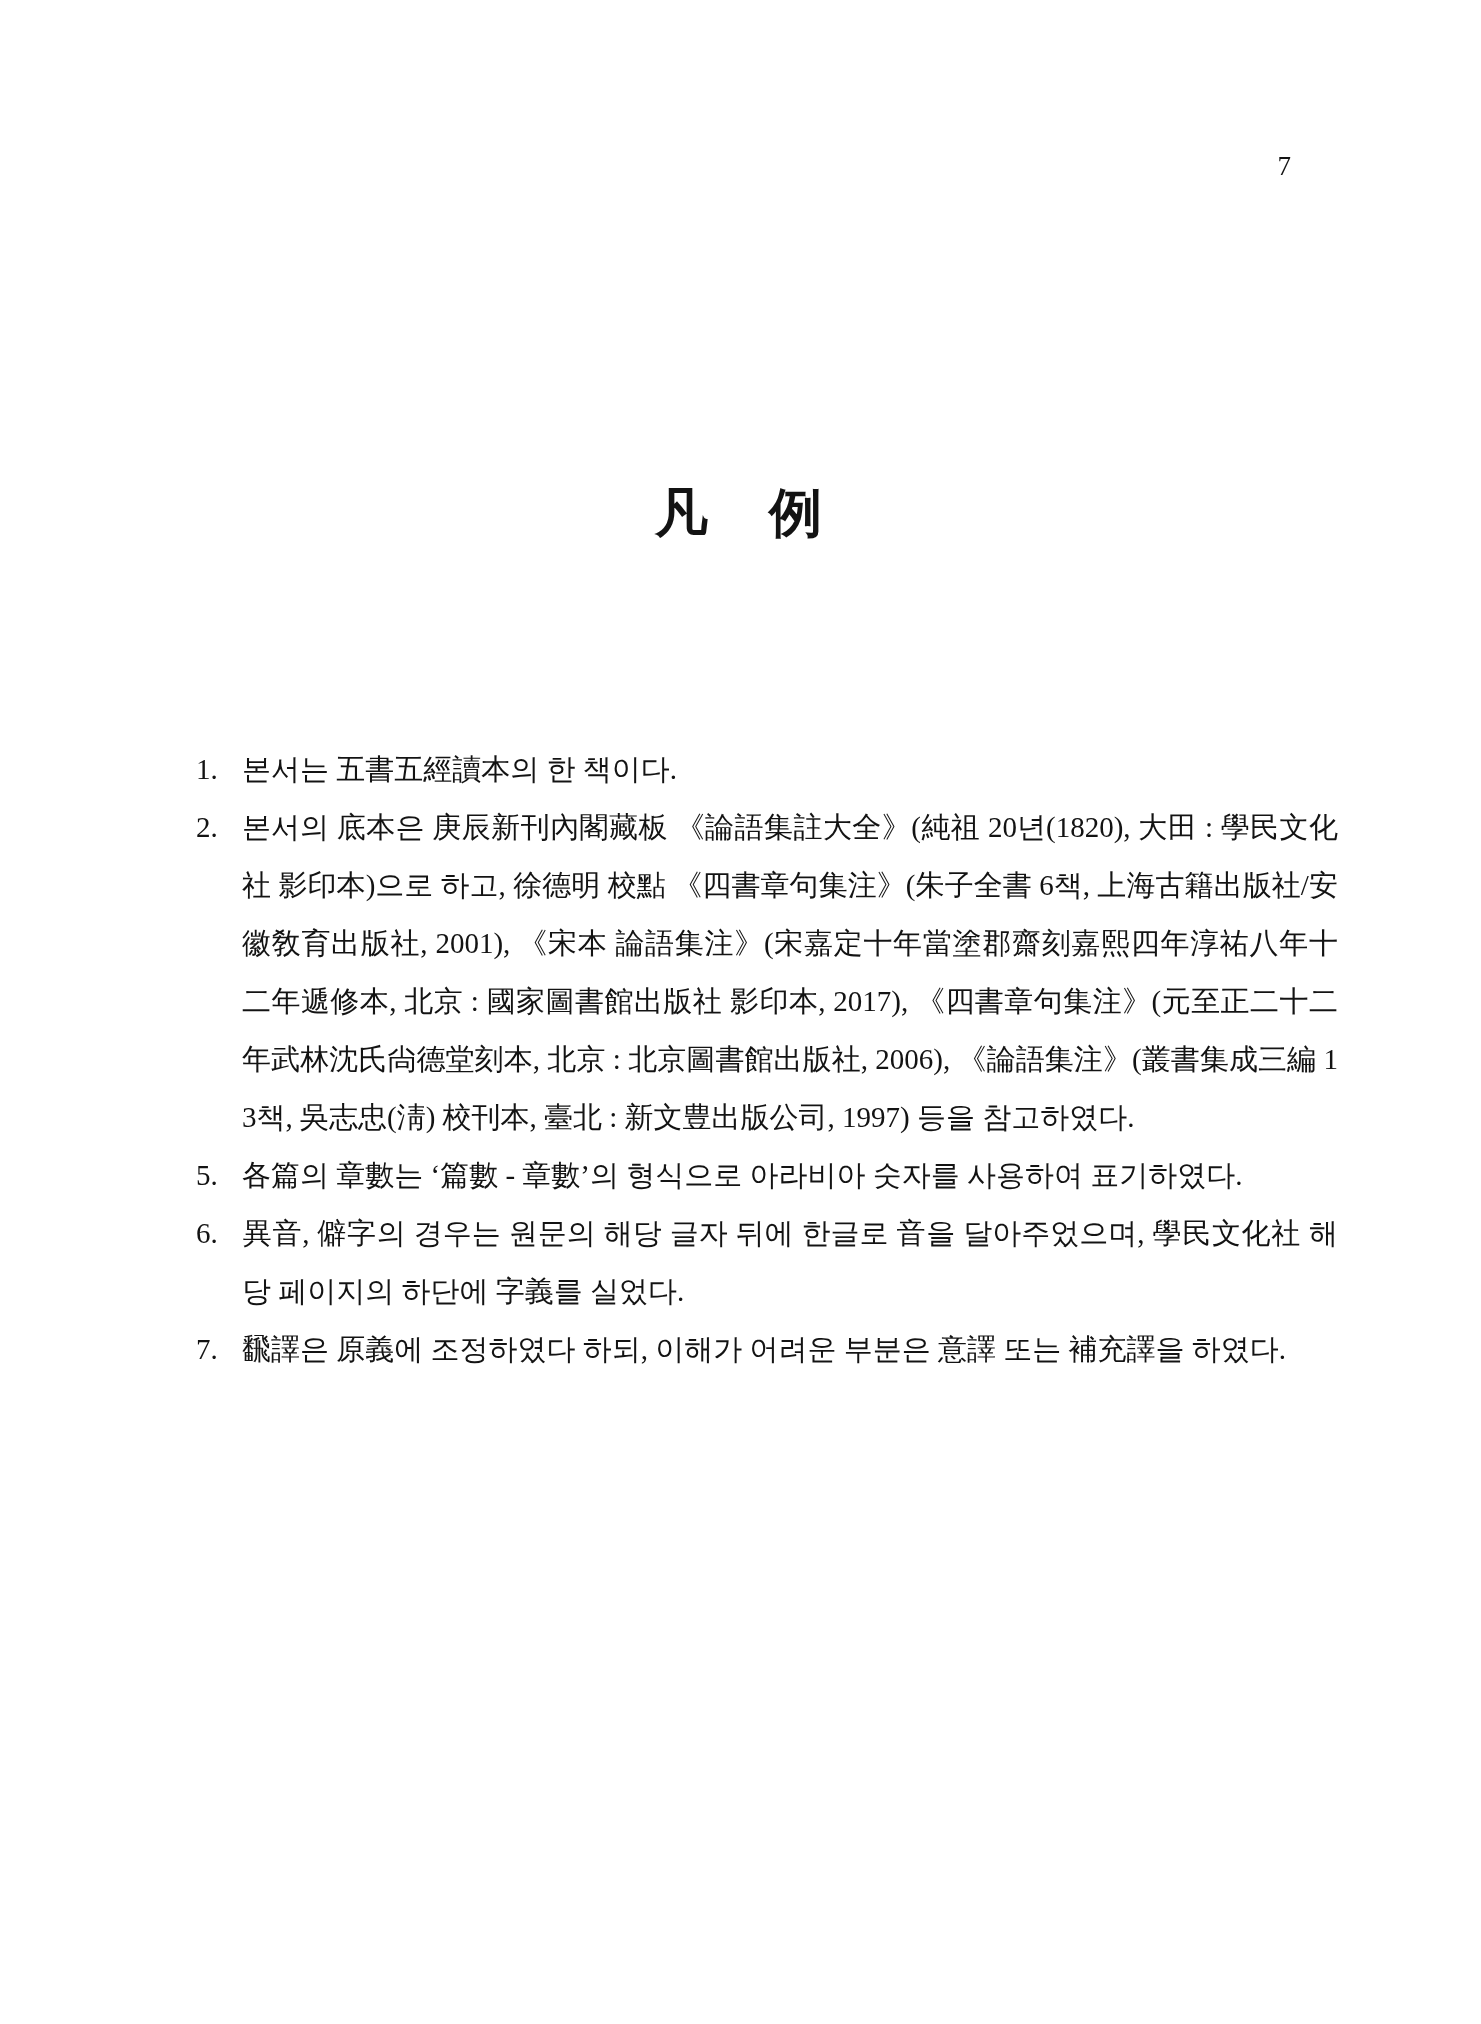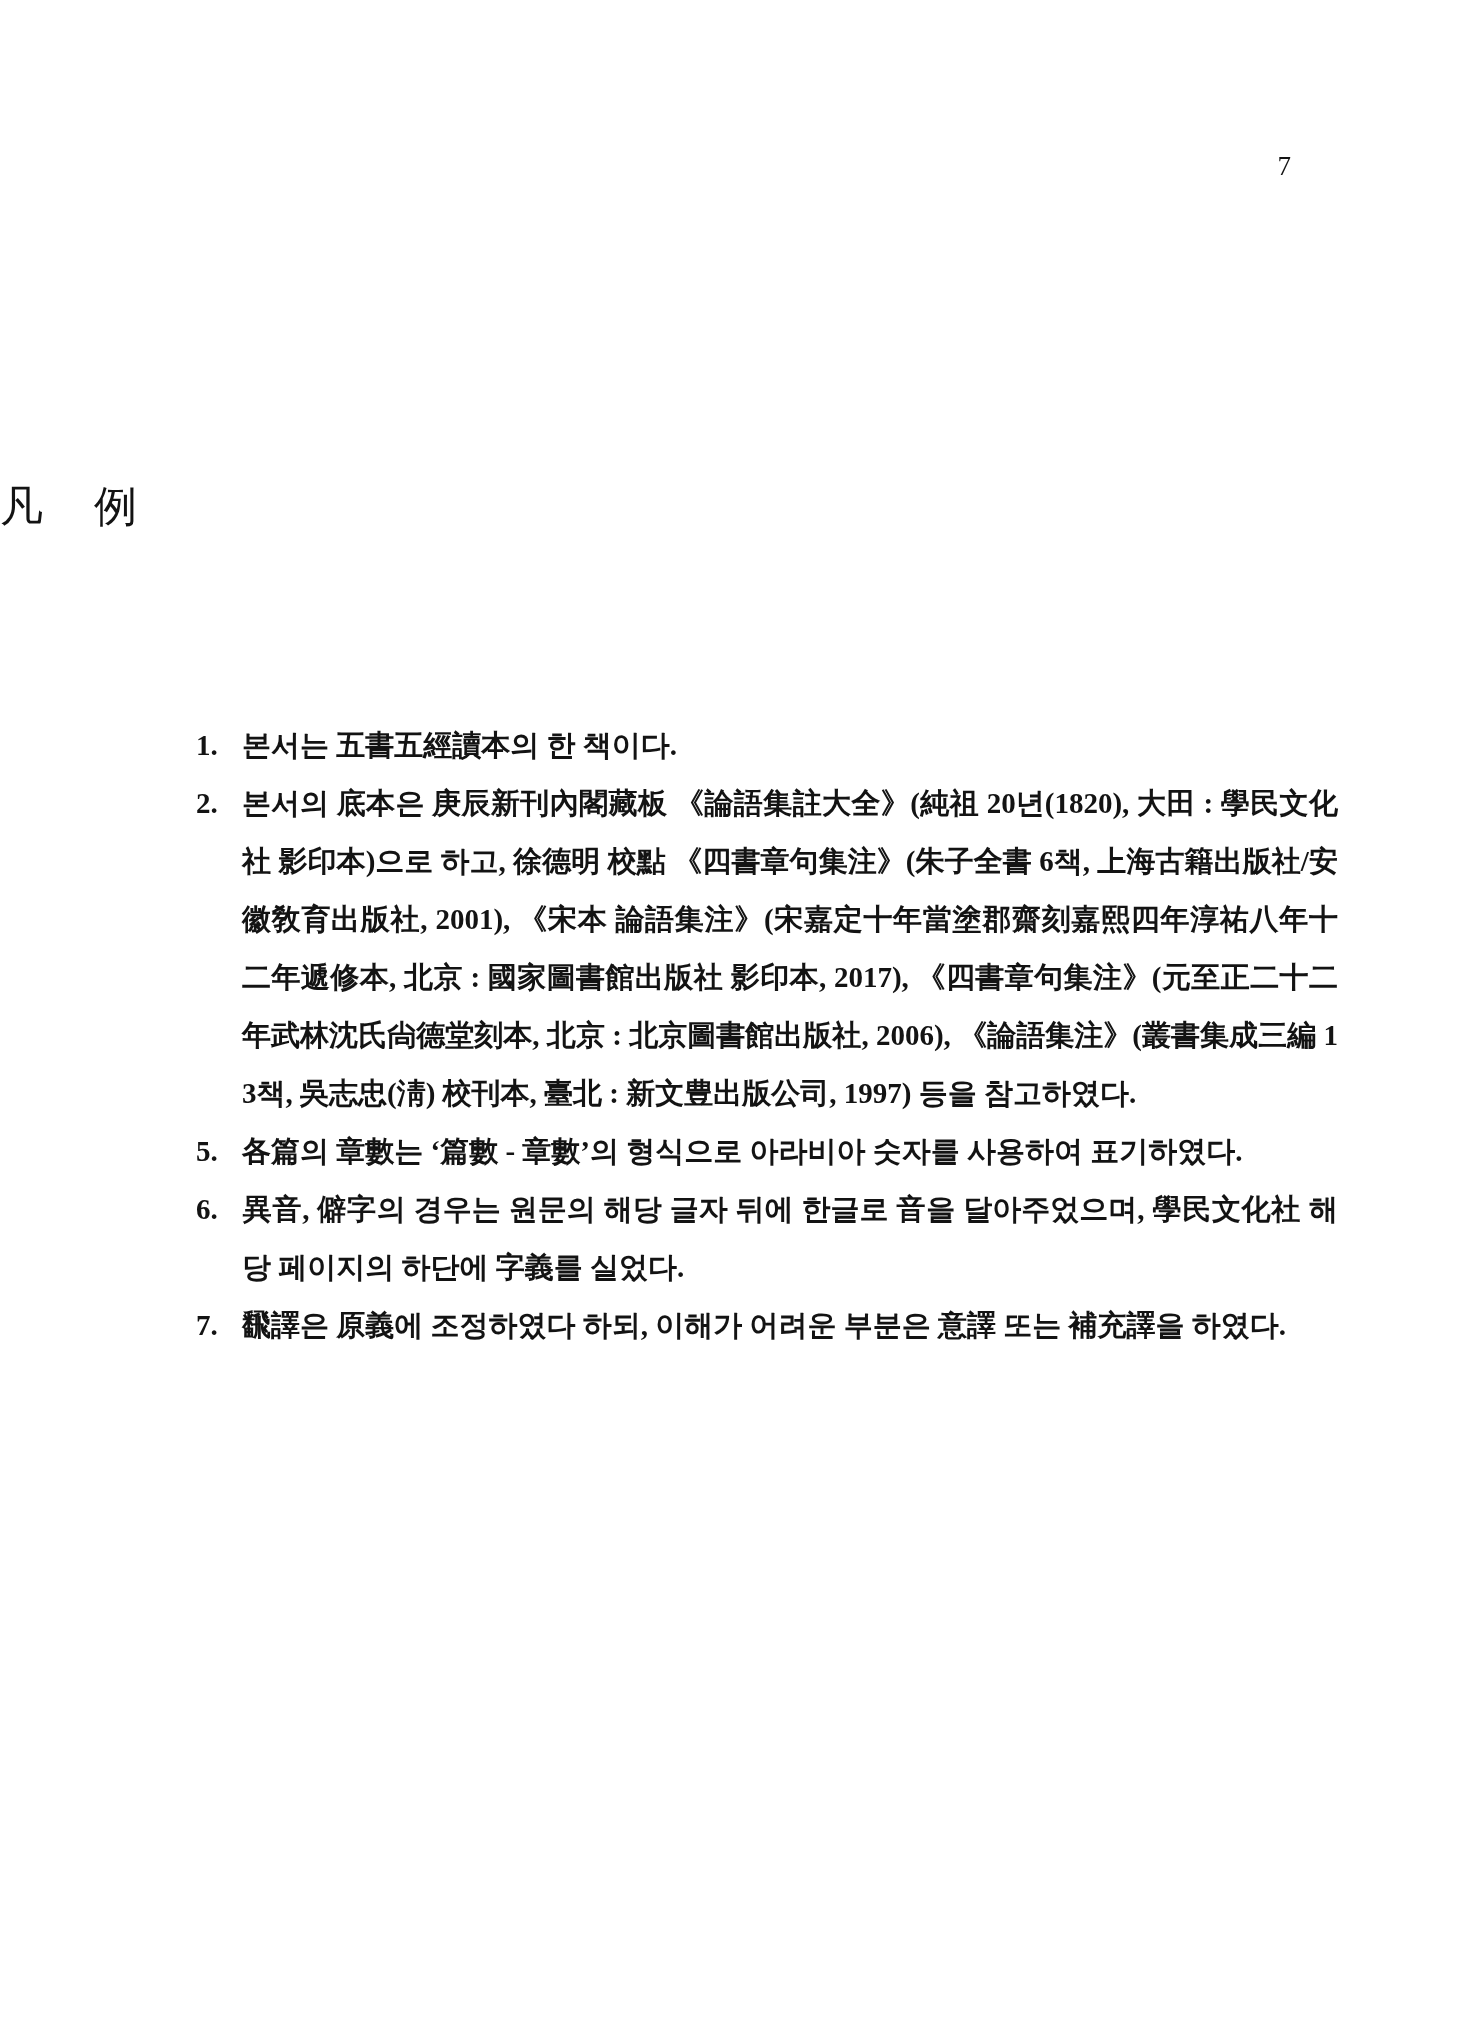--- a/index.html
+++ b/index.html
@@ -19,35 +19,34 @@
     top: 150px;
     right: 190px;
     font-size: 27px;
     line-height: 1.2;
   }
   .doc-title {
     position: absolute;
     top: 478px;
     left: 0;
     width: 100%;
-    text-align: left;
-    font-size: 43px;
-    font-weight: 400;
+    text-align: center;
+    font-size: 53px;
+    font-weight: 700;
     letter-spacing: 4px;
   }
   .body-block {
     position: absolute;
-    top: 716px;
+    top: 740px;
     left: 196px;
     width: 1142px;
     font-size: 29px;
     line-height: 58px;
     text-align: justify;
     word-break: break-all;
-    font-weight: bold;
   }
   .list-item {
     padding-left: 46px;
     text-indent: -46px;
   }
   .item-num {
     display: inline-block;
     width: 46px;
     text-indent: 0;
   }

